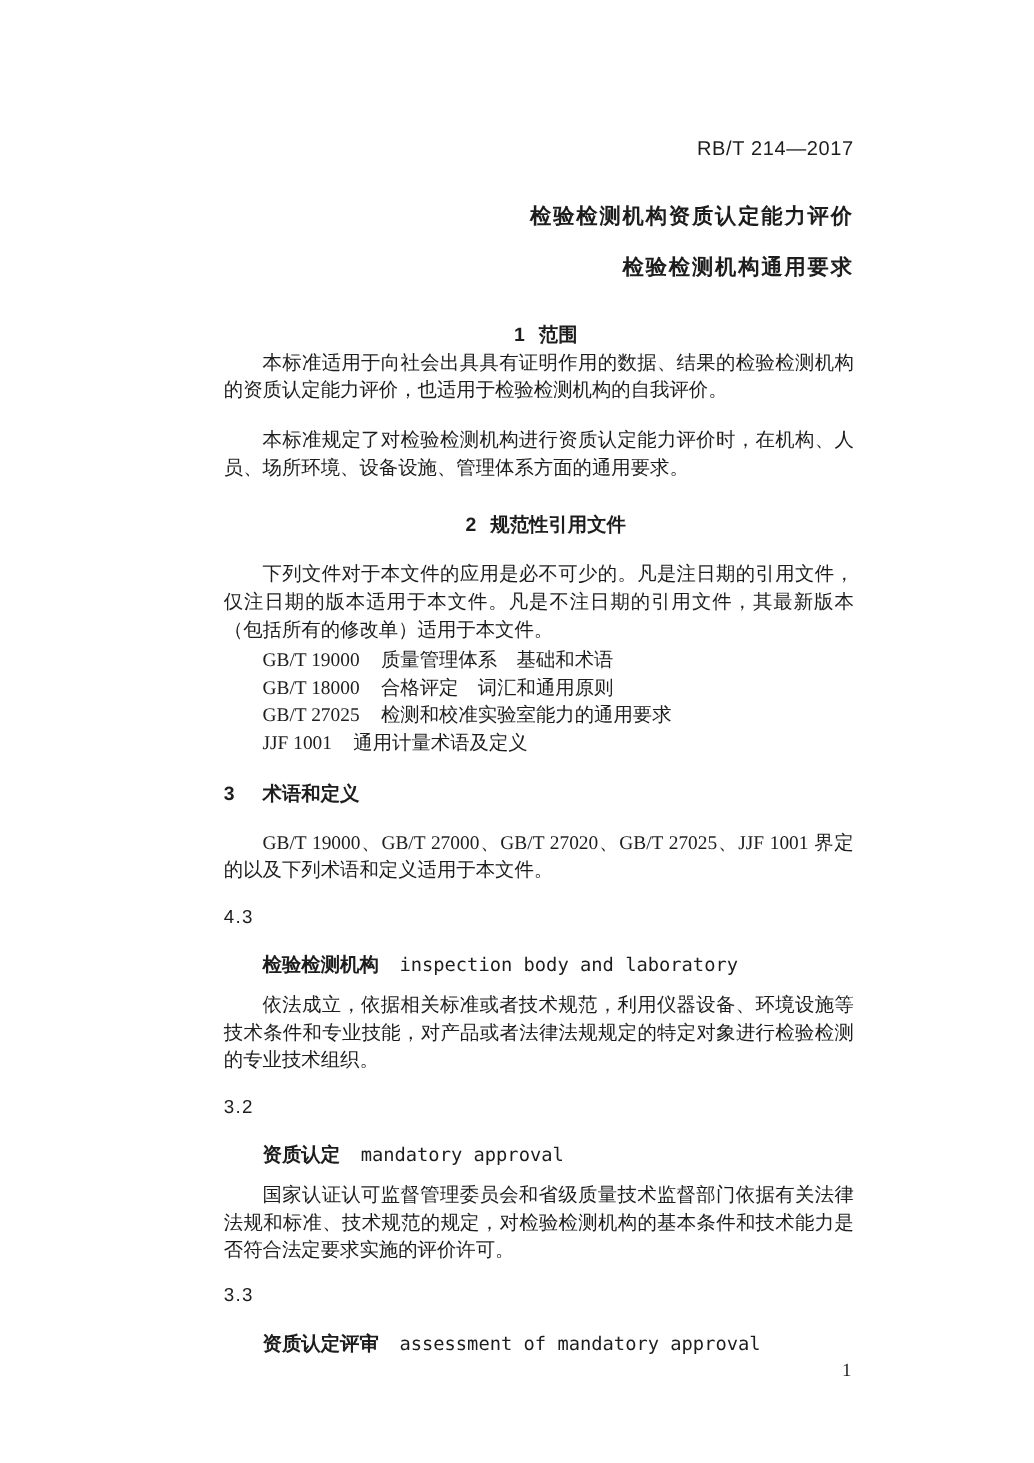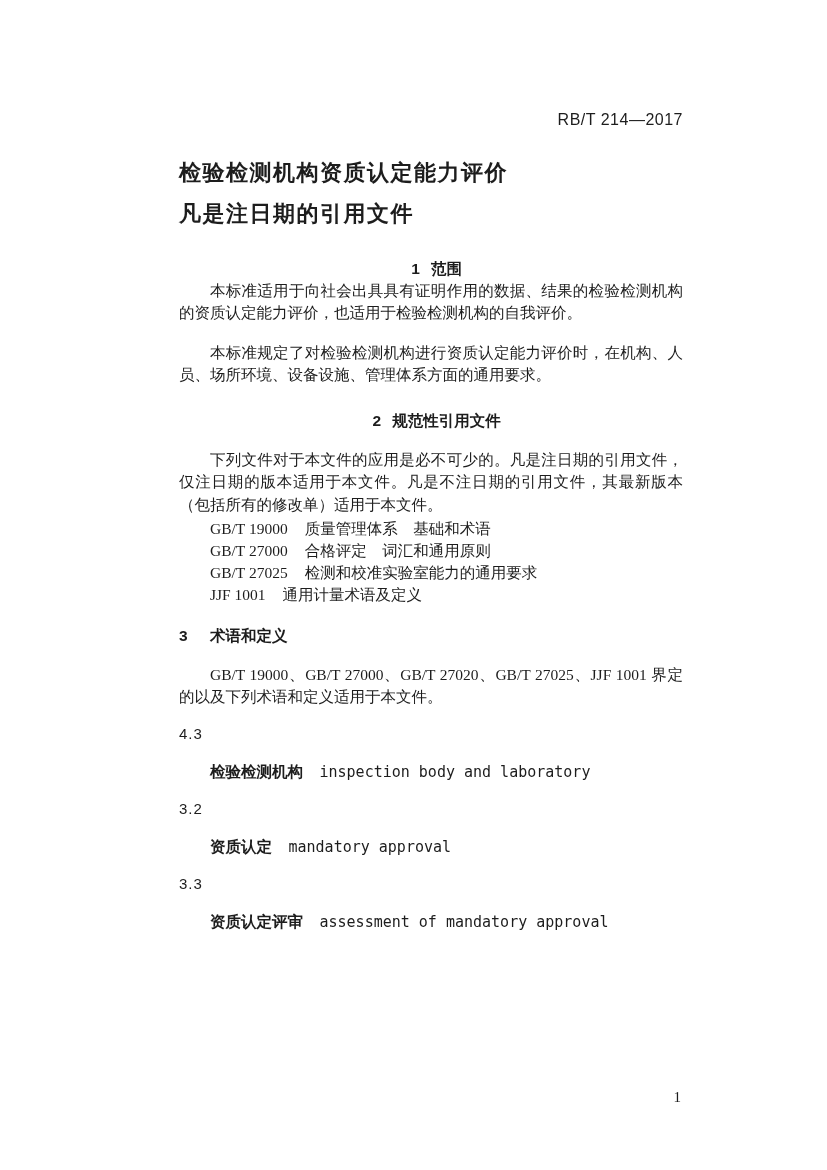--- a/index.html
+++ b/index.html
@@ -21,24 +21,24 @@
   }
   .doc-code {
     padding-top: 94px;
     text-align: right;
     font-family: "Liberation Sans", "DejaVu Sans", sans-serif;
     font-size: 16px;
     line-height: 19px;
     letter-spacing: 0.5px;
   }
   .doc-title {
-    text-align: left;
+    text-align: right;
     font-family: "Liberation Sans", "DejaVu Sans", sans-serif;
     font-weight: bold;
-    font-size: 22px;
+    font-size: 17px;
     line-height: 28px;
     letter-spacing: 1.5px;
   }
   .title1 { margin-top: 30px; }
   .title2 { margin-top: 13px; }
   .sec-heading {
     font-family: "Liberation Sans", "DejaVu Sans", sans-serif;
     font-weight: bold;
     font-size: 15.5px;
     line-height: 22px;
@@ -98,64 +98,66 @@
   }
 </style>
 </head>
 <body>
 
 <div class="page">
 
   <div class="doc-code">RB/T 214—2017</div>
 
   <div class="doc-title title1">检验检测机构资质认定能力评价</div>
-  <div class="doc-title title2">凡是注日期的引用文件</div>
+  <div class="doc-title title2">检验检测机构通用要求</div>
 
   <div class="sec-heading sh1">
     <span class="sec-num">1</span><span>范围</span>
   </div>
   <p class="para">本标准适用于向社会出具具有证明作用的数据、结果的检验检测机构的资质认定能力评价，也适用于检验检测机构的自我评价。</p>
   <p class="para first">本标准规定了对检验检测机构进行资质认定能力评价时，在机构、人员、场所环境、设备设施、管理体系方面的通用要求。</p>
 
   <div class="sec-heading sh2">
     <span class="sec-num">2</span><span>规范性引用文件</span>
   </div>
   <p class="para first">下列文件对于本文件的应用是必不可少的。凡是注日期的引用文件，仅注日期的版本适用于本文件。凡是不注日期的引用文件，其最新版本（包括所有的修改单）适用于本文件。</p>
   <div class="ref-list">
     <div class="ref-item">
       <span class="ref-code">GB/T 19000</span><span>质量管理体系　基础和术语</span>
     </div>
     <div class="ref-item">
-      <span class="ref-code">GB/T 27000</span><span>合格评定　词汇和通用原则</span>
+      <span class="ref-code">GB/T 18000</span><span>合格评定　词汇和通用原则</span>
     </div>
     <div class="ref-item">
       <span class="ref-code">GB/T 27025</span><span>检测和校准实验室能力的通用要求</span>
     </div>
     <div class="ref-item">
       <span class="ref-code">JJF 1001</span><span>通用计量术语及定义</span>
     </div>
   </div>
 
   <div class="sec-heading sh3">
     <span class="sec-num">3</span><span>术语和定义</span>
   </div>
   <p class="para first">GB/T 19000、GB/T 27000、GB/T 27020、GB/T 27025、JJF 1001 界定的以及下列术语和定义适用于本文件。</p>
 
   <div class="term-entry">
     <div class="clause-num">4.3</div>
     <div class="term-line">
       <span class="term-zh">检验检测机构</span><span class="term-en">inspection body and laboratory</span>
     </div>
+    <p class="para def">依法成立，依据相关标准或者技术规范，利用仪器设备、环境设施等技术条件和专业技能，对产品或者法律法规规定的特定对象进行检验检测的专业技术组织。</p>
   </div>
 
   <div class="term-entry">
     <div class="clause-num">3.2</div>
     <div class="term-line">
       <span class="term-zh">资质认定</span><span class="term-en">mandatory approval</span>
     </div>
+    <p class="para def">国家认证认可监督管理委员会和省级质量技术监督部门依据有关法律法规和标准、技术规范的规定，对检验检测机构的基本条件和技术能力是否符合法定要求实施的评价许可。</p>
   </div>
 
   <div class="term-entry">
     <div class="clause-num">3.3</div>
     <div class="term-line">
       <span class="term-zh">资质认定评审</span><span class="term-en">assessment of mandatory approval</span>
     </div>
   </div>
 
   <div class="page-num">1</div>

